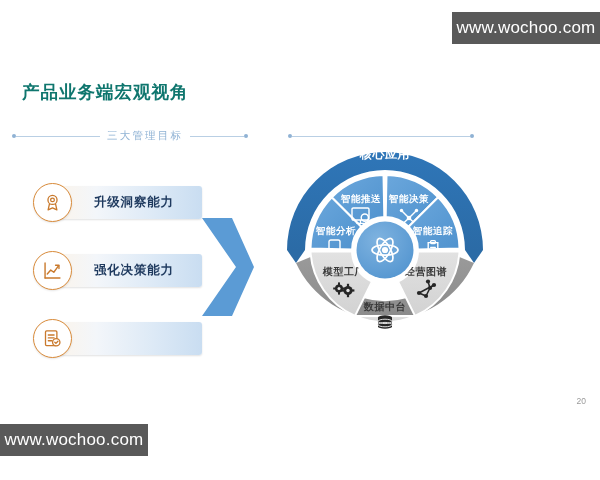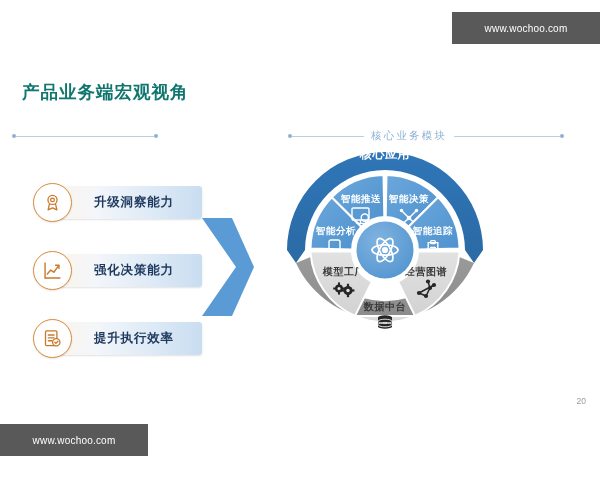--- a/index.html
+++ b/index.html
@@ -10,21 +10,21 @@
     position:relative;
     overflow:hidden;
   }
 
   
   .wm {
     position:absolute;
     background:#595959;
     color:#ffffff;
     font-family:"Liberation Sans","DejaVu Sans",sans-serif;
-    font-size:10px;
+    font-size:17px;
     letter-spacing:.2px;
     display:flex;
     align-items:center;
     justify-content:center;
   }
   .wm-top    { right:0;  top:12px;  width:148px; height:32px; }
   .wm-bottom { left:0;   bottom:24px; width:148px; height:32px; }
 
   
   .page-title {
@@ -126,28 +126,28 @@
 
 <div class="wm wm-top">
   <span>www.wochoo.com</span>
 </div>
 
 <div class="page-title">产品业务端宏观视角</div>
 
 <div class="sec-head sec-left">
   <span class="dot"></span>
   <span class="rule" style="width:84px"></span>
+  <span class="lbl">三大管理目标</span>
   <span class="rule" style="width:54px"></span>
   <span class="dot"></span>
 </div>
 
 <div class="sec-head sec-right">
   <span class="dot"></span>
   <span class="rule" style="width:72px"></span>
-  <span class="lbl">核心业务模块</span>
   <span class="rule" style="width:106px"></span>
   <span class="dot"></span>
 </div>
 
 <div class="goal goal1">
   <div class="goal-icon">
     <svg width="21" height="21" viewBox="0 0 24 24" fill="none" stroke="#c9792c" stroke-width="1.5">
       <circle cx="12" cy="9" r="5.2"></circle>
       <circle cx="12" cy="9" r="2.1"></circle>
       <path d="M8.6 13.4 L7 20.5 L12 18.2 L17 20.5 L15.4 13.4" stroke-linejoin="round"></path>
@@ -170,21 +170,20 @@
 
 <div class="goal goal3">
   <div class="goal-icon">
     <svg width="21" height="21" viewBox="0 0 24 24" fill="none" stroke="#c9792c" stroke-width="1.5">
       <rect x="4" y="3.2" width="13" height="17" rx="1.3"></rect>
       <path d="M7.2 8 L13.8 8 M7.2 11.3 L13.8 11.3 M7.2 14.6 L11.5 14.6" stroke-linecap="round"></path>
       <circle cx="16.3" cy="16.3" r="4.2" fill="#fff"></circle>
       <path d="M14.6 16.3 L15.9 17.6 L18.2 15.1" stroke-linecap="round" stroke-linejoin="round"></path>
     </svg>
   </div>
-  <span class="gtext">提升执行效率</span>
 </div>
 
 <div class="chevron">
   <svg width="64" height="106" viewBox="0 0 64 106">
     <path d="M6 4 L40 53 L6 102 L36 102 L58 53 L36 4 Z" fill="#5B9BD5"></path>
   </svg>
 </div>
 
 <div class="wheel">
 <svg width="208" height="240" viewBox="0 0 208 240">

